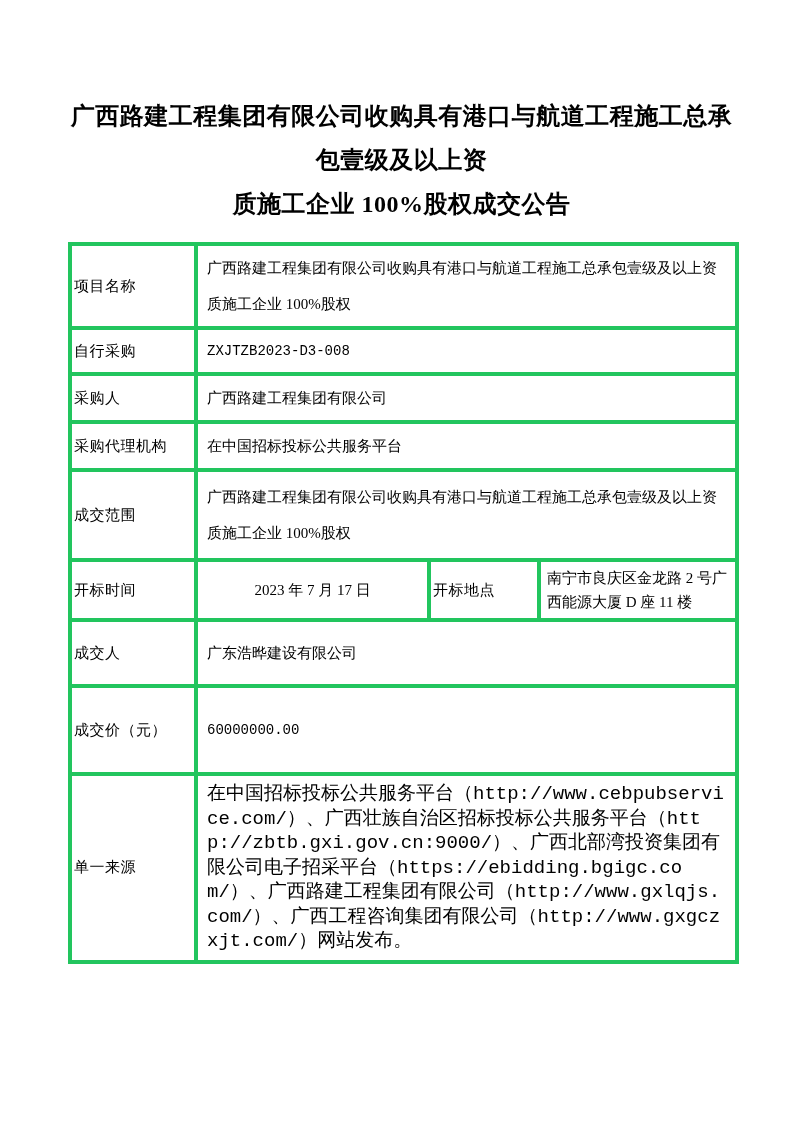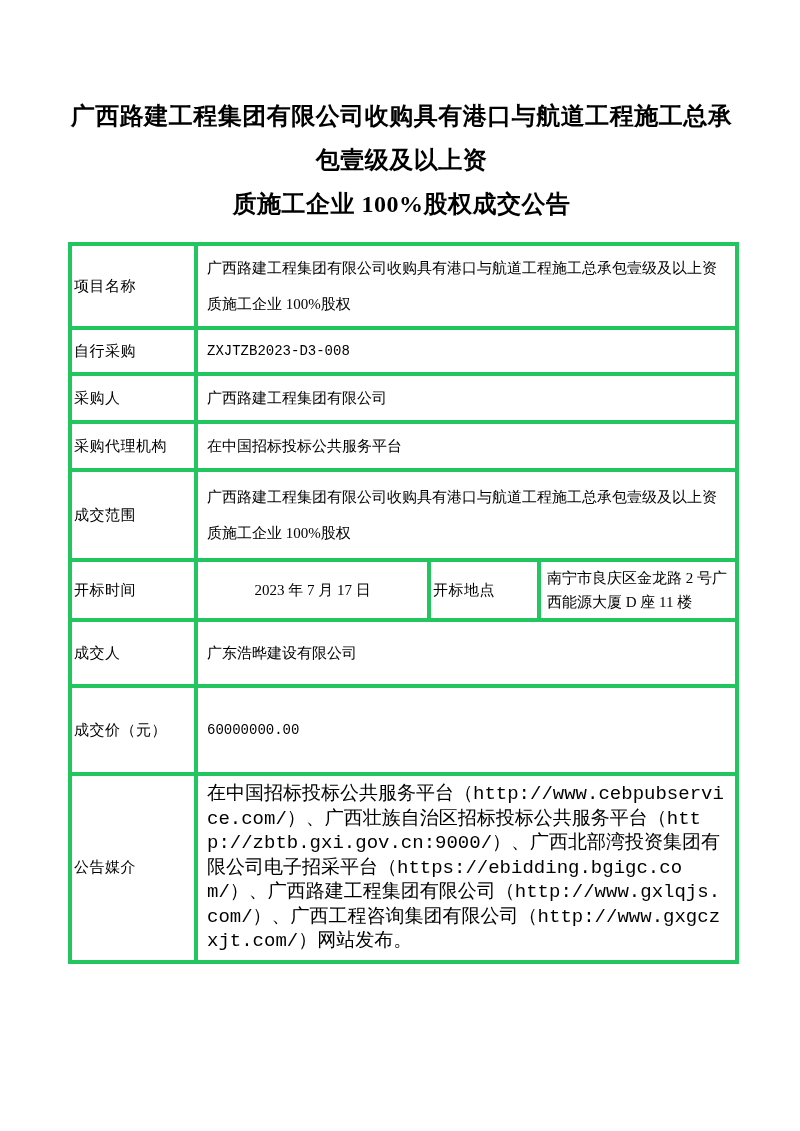--- a/index.html
+++ b/index.html
@@ -136,20 +136,20 @@
       <td class="label">成交人</td>
       <td colspan="3">广东浩晔建设有限公司</td>
     </tr>
 
     <tr class="r9">
       <td class="label">成交价（元）</td>
       <td colspan="3" class="mono">60000000.00</td>
     </tr>
 
     <tr class="r10">
-      <td class="label">公告媒介</td>
+      <td class="label">单一来源</td>
       <td colspan="3" class="media-cell mono">在中国招标投标公共服务平台（http://www.cebpubservice.com/）、广西壮族自治区招标投标公共服务平台（http://zbtb.gxi.gov.cn:9000/）、广西北部湾投资集团有限公司电子招采平台（https://ebidding.bgigc.com/）、广西路建工程集团有限公司（http://www.gxlqjs.com/）、广西工程咨询集团有限公司（http://www.gxgczxjt.com/）网站发布。</td>
     </tr>
 
 
   </tbody>
     </table>
 </div>
 
 </body></html>

